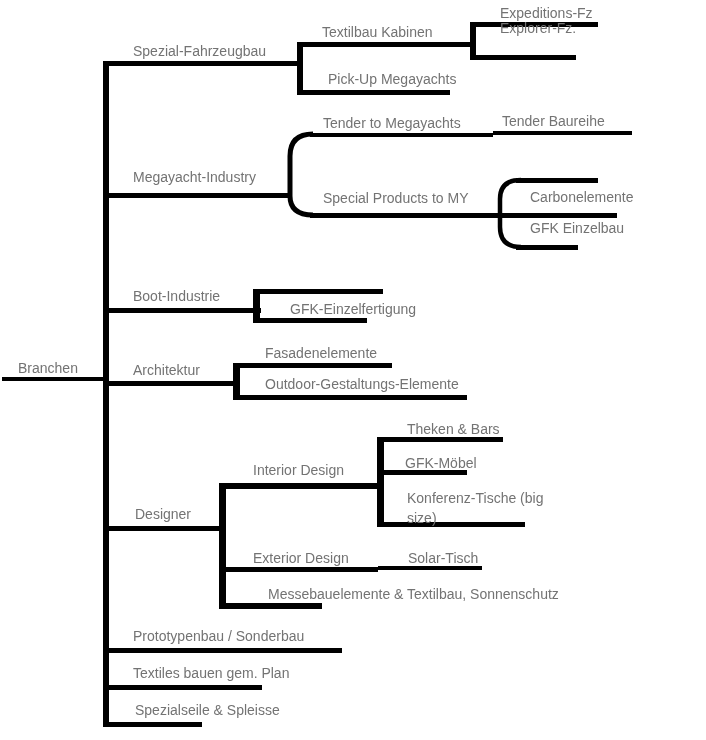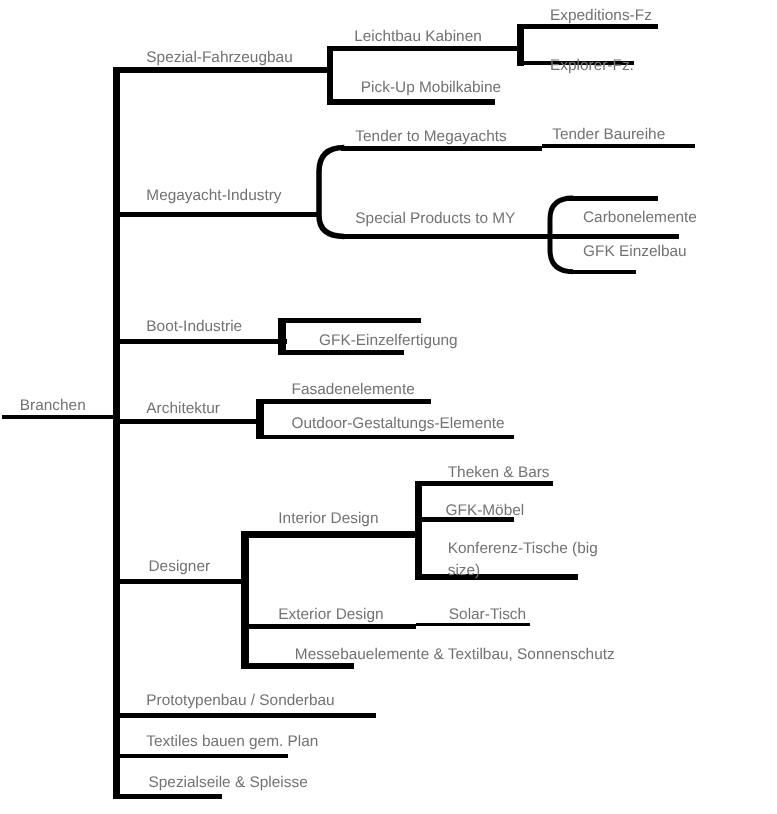--- a/index.html
+++ b/index.html
@@ -73,24 +73,24 @@
     <rect x="377" y="437" width="126" height="4.5"></rect>
     <rect x="377" y="470" width="90" height="4.5"></rect>
     <rect x="377" y="522" width="148" height="5"></rect>
 
     <rect x="378" y="566" width="104" height="3.5"></rect>
   </svg>
 
   <div class="lbl" style="left:18px;top:361px">Branchen</div>
 
   <div class="lbl" style="left:133px;top:44px">Spezial-Fahrzeugbau</div>
-  <div class="lbl" style="left:322px;top:25px">Leichtbau Kabinen</div>
+  <div class="lbl" style="left:322px;top:25px">Textilbau Kabinen</div>
   <div class="lbl" style="left:500px;top:6px">Expeditions-Fz</div>
-  <div class="lbl" style="left:500px;top:52px">Explorer-Fz.</div>
-  <div class="lbl" style="left:328px;top:72px">Pick-Up Mobilkabine</div>
+  <div class="lbl" style="left:500px;top:21px">Explorer-Fz.</div>
+  <div class="lbl" style="left:328px;top:72px">Pick-Up Megayachts</div>
 
   <div class="lbl" style="left:133px;top:170px">Megayacht-Industry</div>
   <div class="lbl" style="left:323px;top:116px">Tender to Megayachts</div>
   <div class="lbl" style="left:502px;top:114px">Tender Baureihe</div>
   <div class="lbl" style="left:323px;top:191px">Special Products to MY</div>
   <div class="lbl" style="left:530px;top:190px">Carbonelemente</div>
   <div class="lbl" style="left:530px;top:221px">GFK Einzelbau</div>
 
   <div class="lbl" style="left:133px;top:289px">Boot-Industrie</div>
   <div class="lbl" style="left:290px;top:302px">GFK-Einzelfertigung</div>

